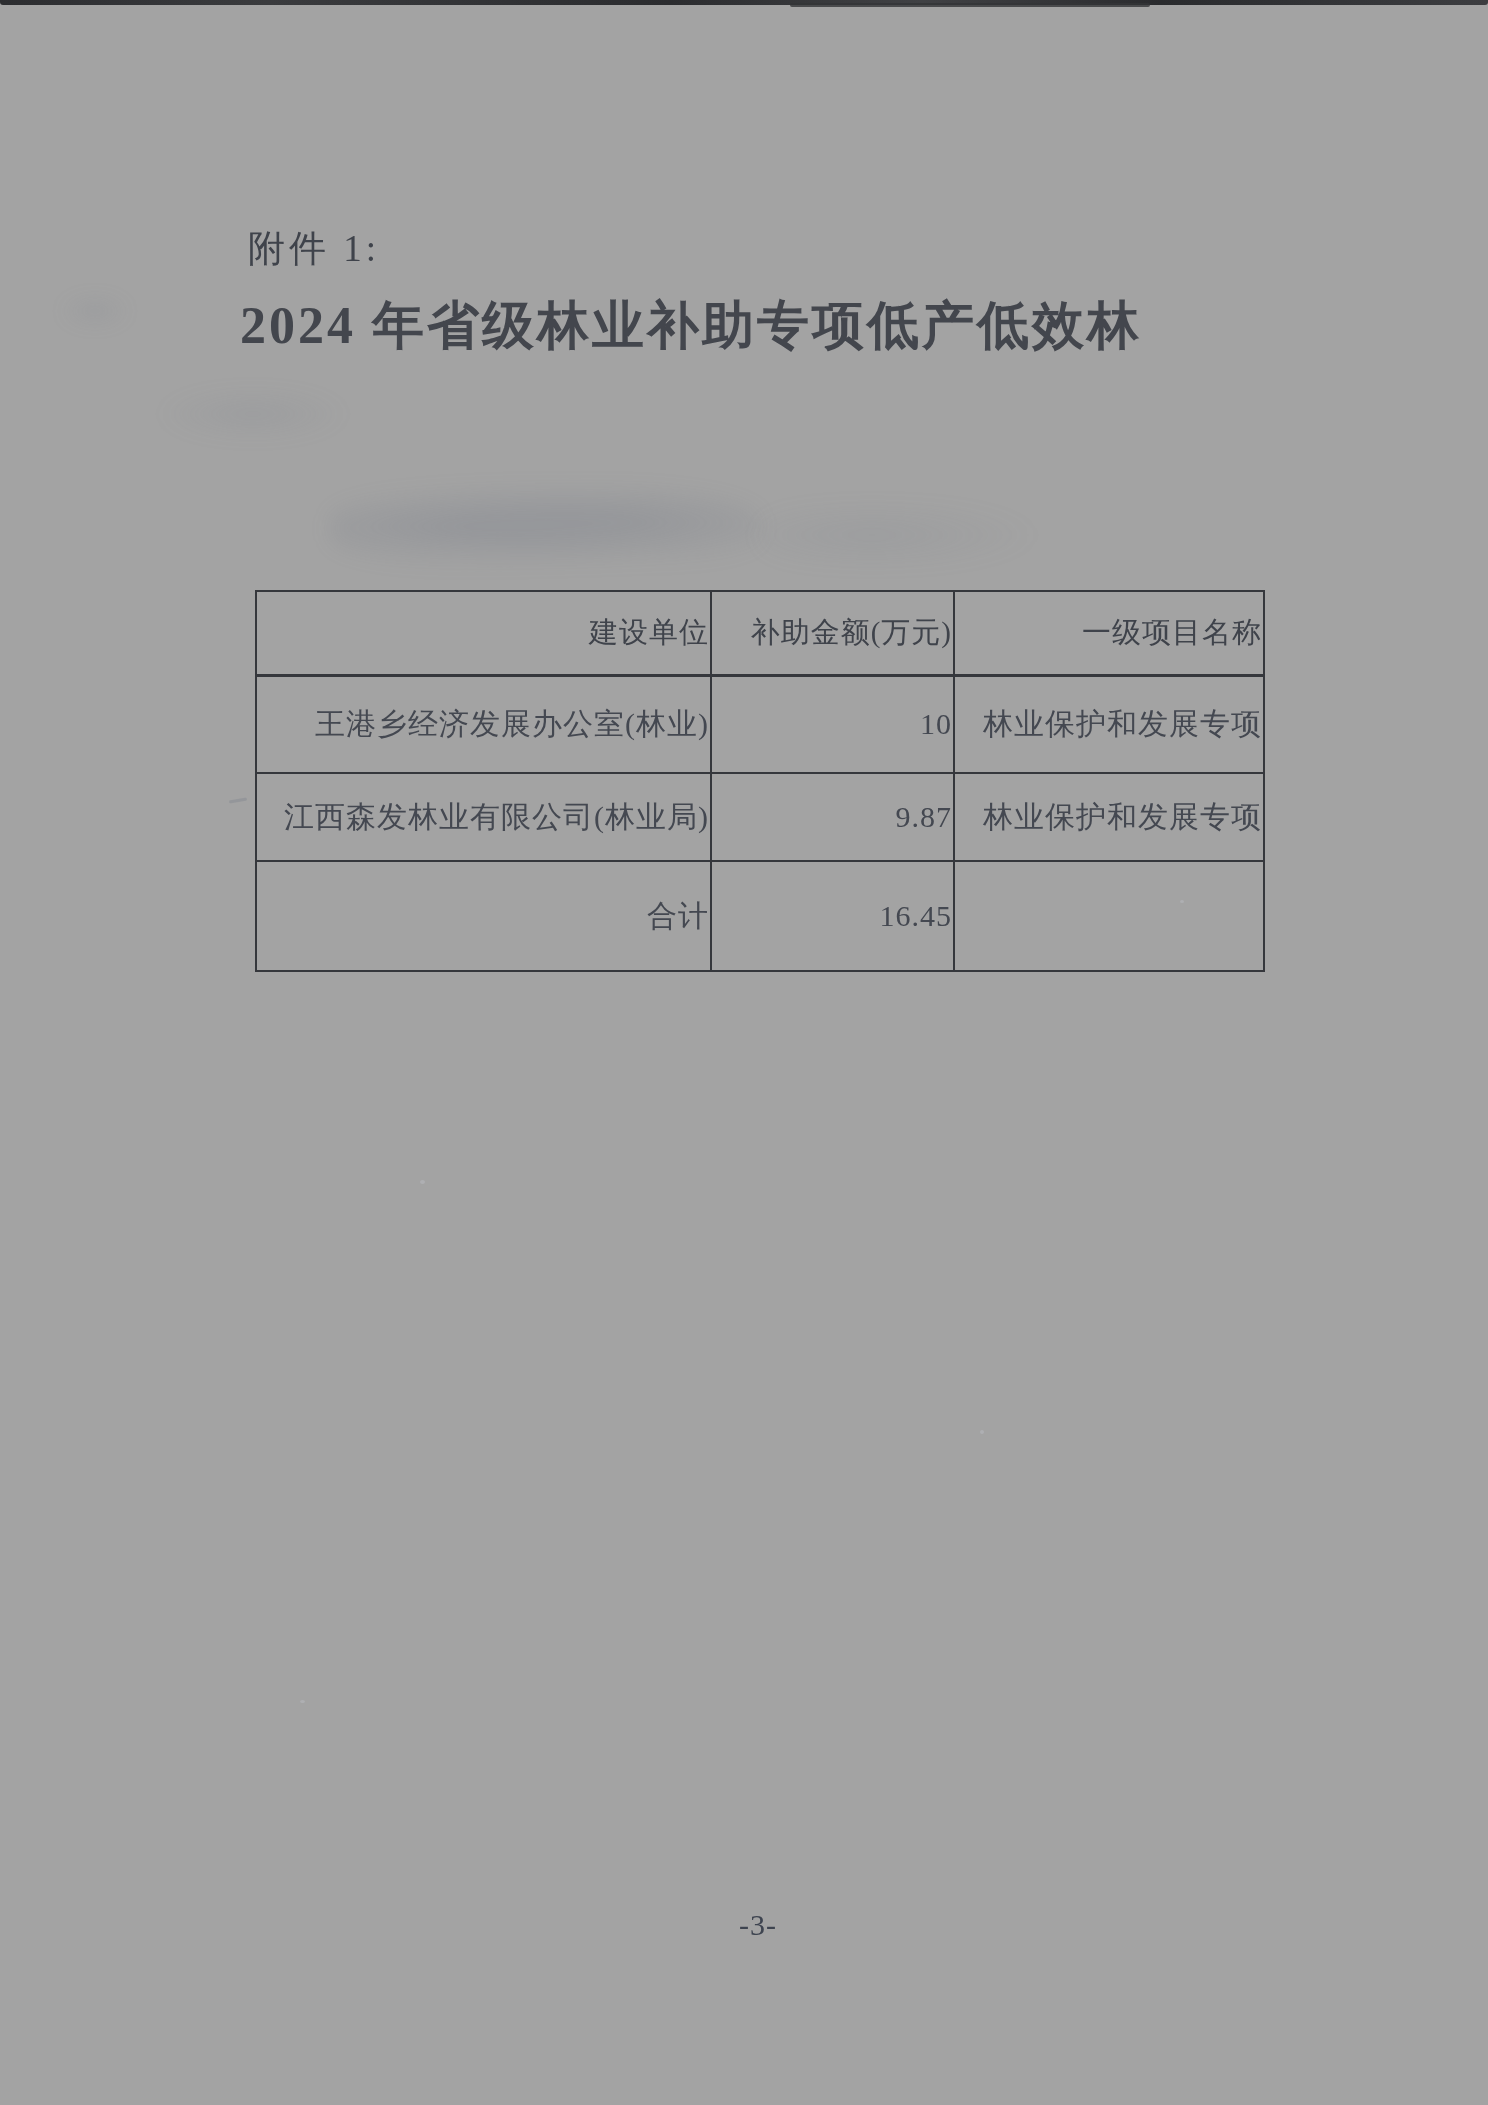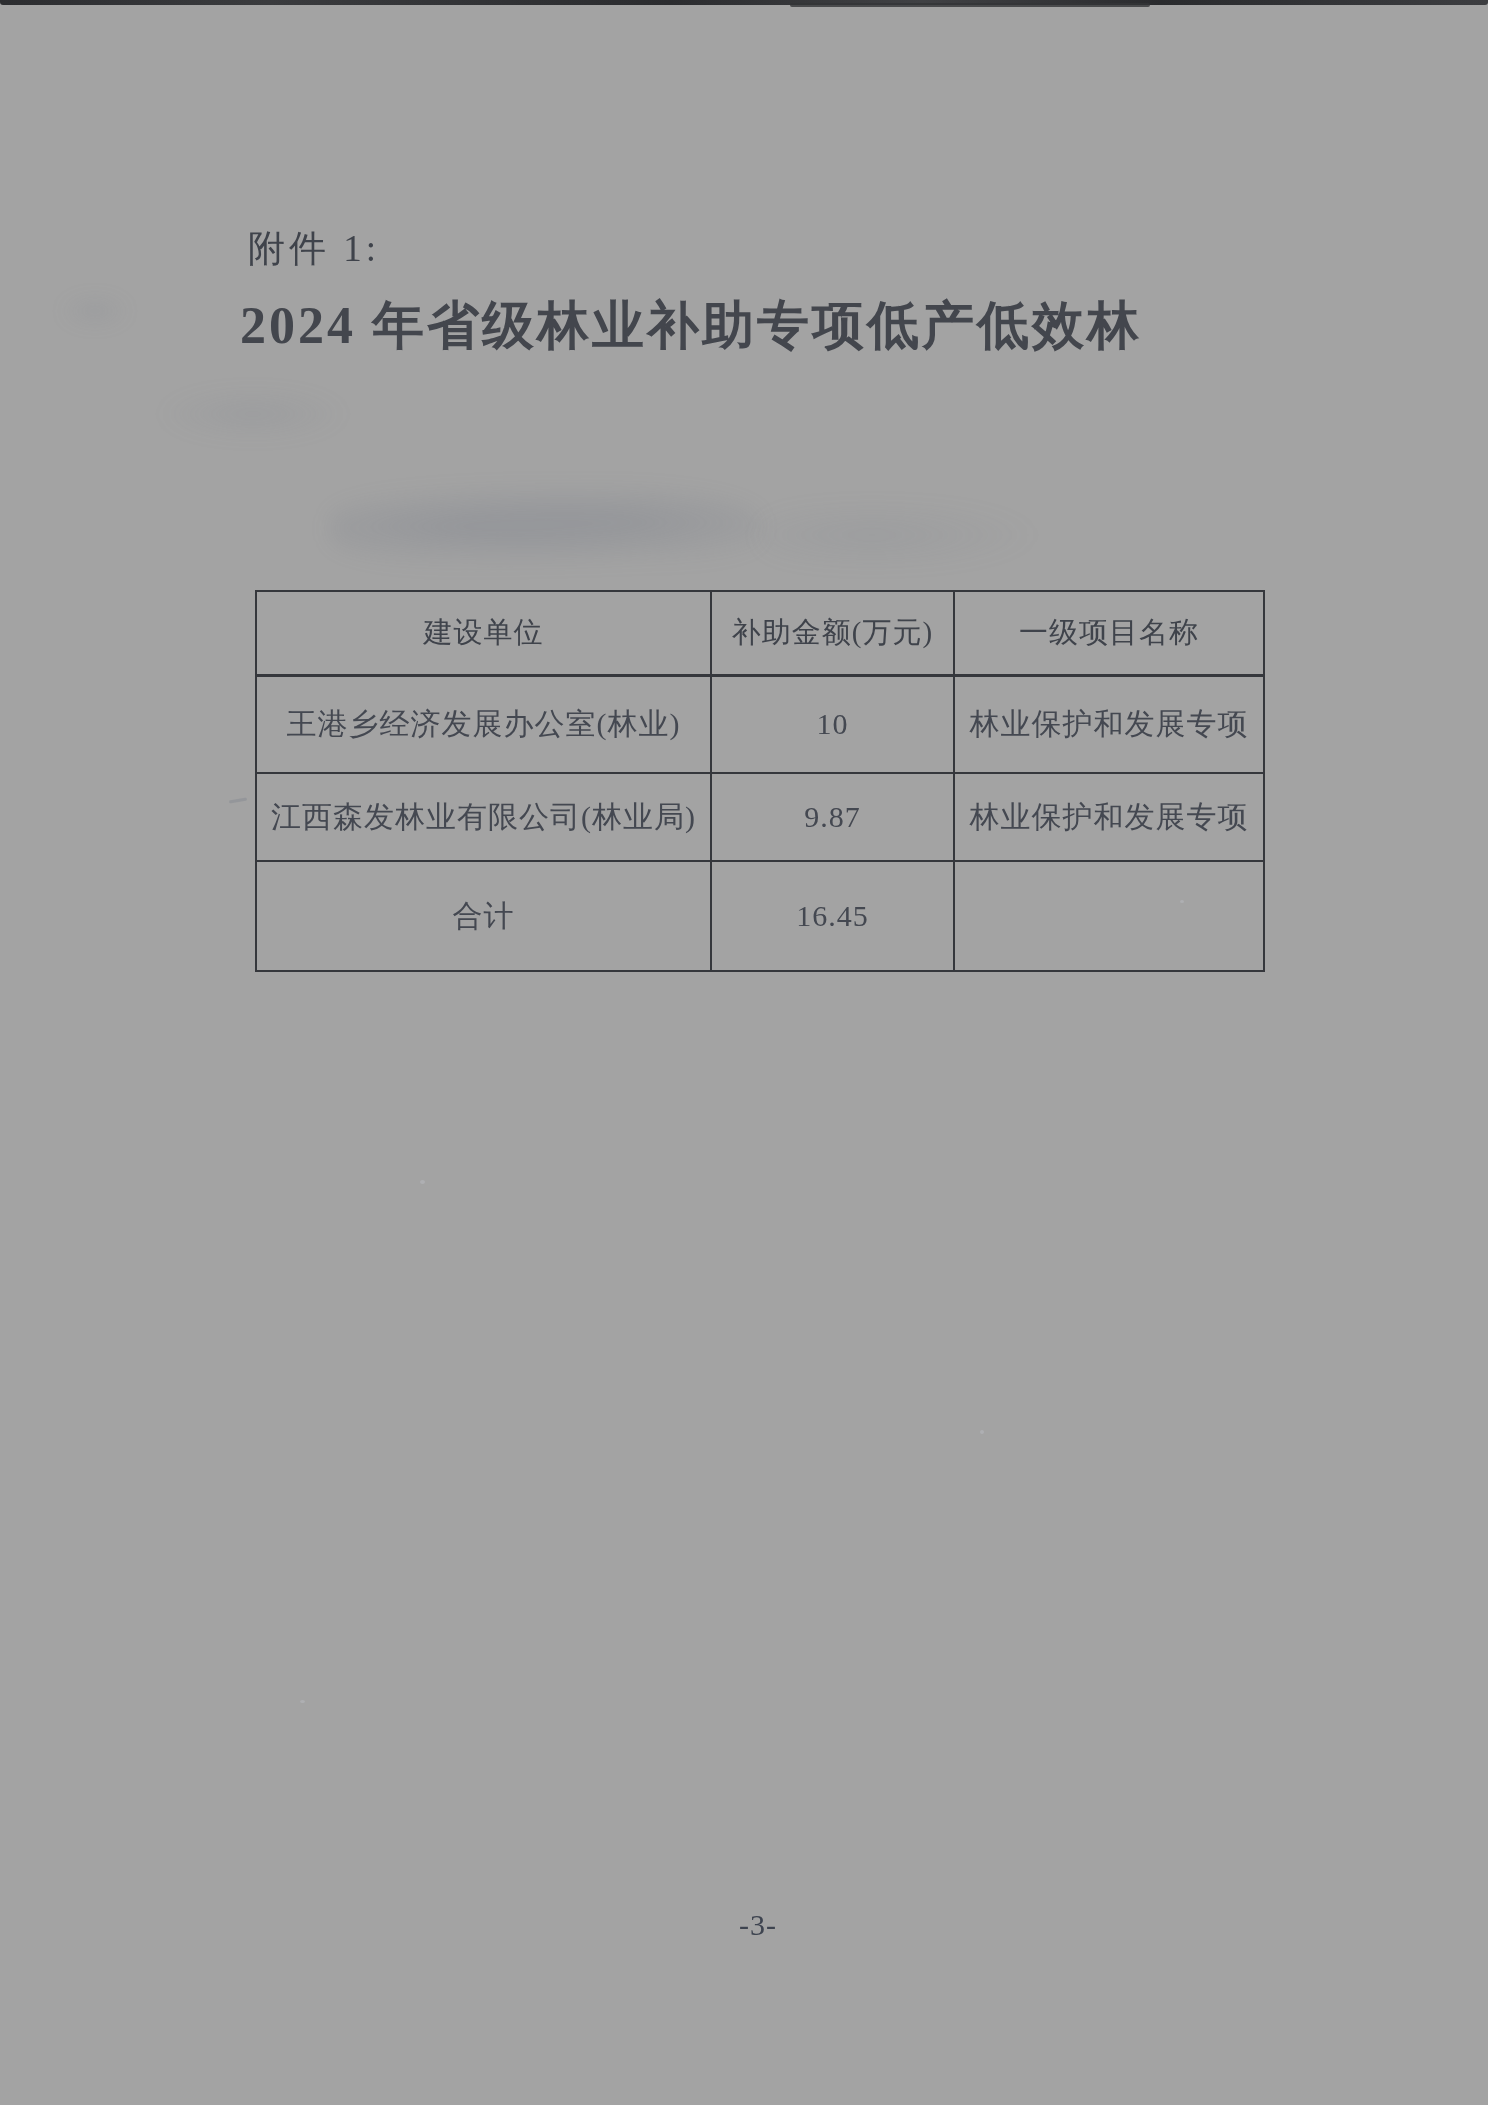--- a/index.html
+++ b/index.html
@@ -55,21 +55,21 @@
   .speck{position:absolute;background:#b9bcc2;border-radius:50%;opacity:.5;}
   
   table.subsidy{
     position:absolute;left:255px;top:590px;
     border-collapse:collapse;table-layout:fixed;
     width:1008px;
     color:#444851;
   }
   table.subsidy td,table.subsidy th{
     border:2px solid #35373c;
-    text-align:center;vertical-align:middle;
+    text-align:right;vertical-align:middle;
     font-weight:normal;
     letter-spacing:1px;
     overflow:hidden;white-space:nowrap;
   }
   table.subsidy{border:2px solid #2f3136;}
   table.subsidy thead tr{height:84px;}
   table.subsidy thead th{font-size:29px;border-bottom-width:3px;color:#3f434b;}
   table.subsidy tbody tr:nth-child(1){height:98px;}
   table.subsidy tbody tr:nth-child(2){height:88px;}
   table.subsidy tbody tr:nth-child(3){height:110px;}

